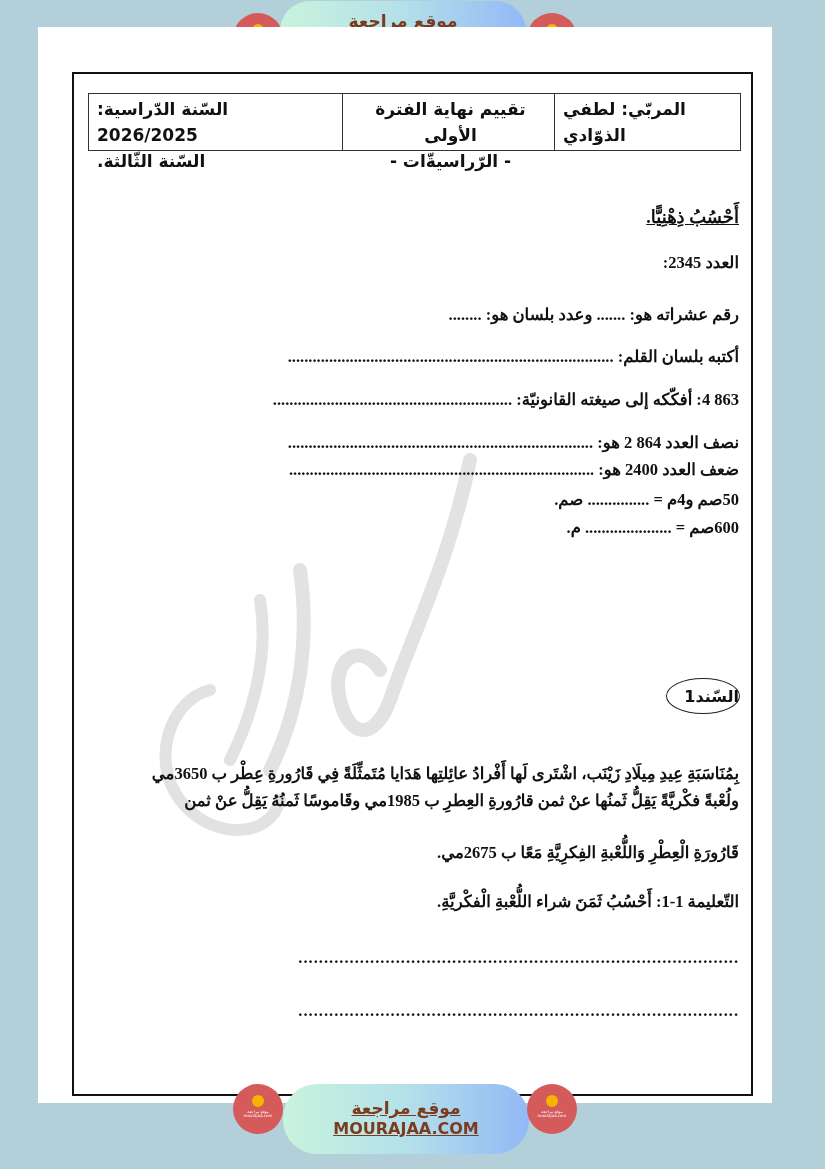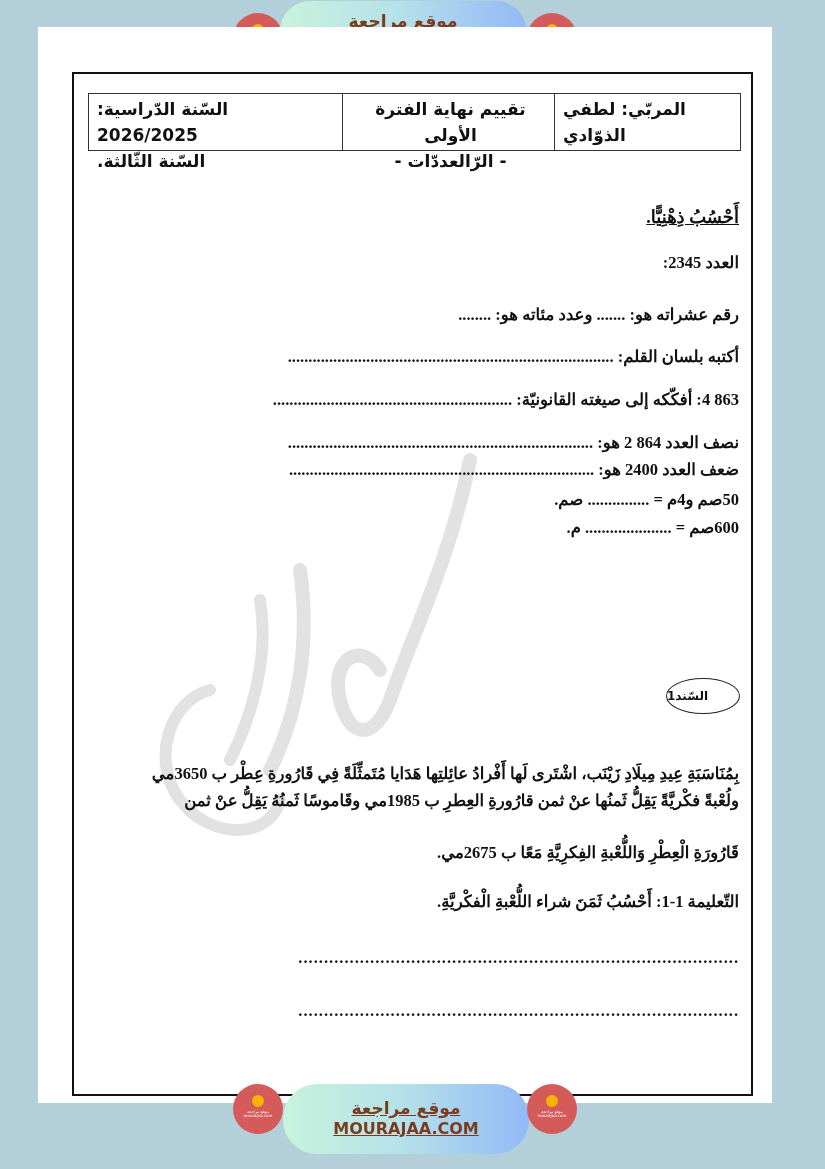--- a/index.html
+++ b/index.html
@@ -31,22 +31,22 @@
   .content { position:absolute; right:86px; left:104px; direction:rtl; color:#111;font-family:Liberation Serif, serif; }
   .line {
     position:absolute; right:0; left:0; font-size:16.5px; font-weight:bold;
     white-space:nowrap; text-align:right; line-height:22px;
   }
   .title { text-decoration:underline; font-size:18px; }
   .dots { letter-spacing:1px; }
   .badge-oval {
     position:absolute; left:666px; width:74px; height:36px; top:678px;
     border:1.5px solid #222; border-radius:50%; box-sizing:border-box;
-    display:flex; align-items:center; justify-content:flex-end;
-    font-weight:bold; font-size:12px; direction:rtl; color:#111;
+    display:flex; align-items:center; justify-content:flex-start;
+    font-weight:bold; font-size:16px; direction:rtl; color:#111;
   }
   .para { font-size:16.5px; font-weight:bold; }
   .watermark {
     position:absolute; left:150px; top:440px; width:330px; height:430px;
     opacity:0.28; pointer-events:none;
   }
   .banner {
     position:absolute; width:246px; height:62px; border-radius:30px;
     background:linear-gradient(90deg,#c8f3dc 0%,#b4e0ea 50%,#92b9f6 100%);
     display:flex; flex-direction:column; align-items:center; justify-content:center;
@@ -86,32 +86,32 @@
   <path d="M110 160 C 120 220, 100 280, 80 320" stroke="#999" stroke-width="12" fill="none" stroke-linecap="round"></path>
   <path d="M60 250 C 20 260, 0 320, 30 360 C 60 400, 120 400, 130 360" stroke="#999" stroke-width="12" fill="none" stroke-linecap="round"></path>
 </svg>
 
 <div class="header-table">
   <div class="header-cell c1">
     <div>المربّي: لطفي الذوّادي</div>
   </div>
   <div class="header-cell c2">
     <div>تقييم نهاية الفترة الأولى</div>
-    <div>-  الرّالعددّات -</div>
+    <div>-  الرّراسيةّات -</div>
   </div>
   <div class="header-cell c3">
     <div>السّنة الدّراسية: 2026/2025</div>
     <div>السّنة الثّالثة.</div>
   </div>
 </div>
 
 <div class="content" style="top:0;height:1169px;">
   <div class="line title" style="top:206px;">أَحْسُبُ ذِهْنِيًّا.</div>
   <div class="line" style="top:252px;">العدد 2345:</div>
-  <div class="line dots" style="top:304px;">رقم عشراته هو: ....... وعدد مئاته هو: ........</div>
+  <div class="line dots" style="top:304px;">رقم عشراته هو: ....... وعدد بلسان هو: ........</div>
   <div class="line dots" style="top:346px;">أكتبه بلسان القلم: ...............................................................................</div>
   <div class="line dots" style="top:389px;">863 4: أفكّكه إلى صيغته القانونيّة: ..........................................................</div>
   <div class="line dots" style="top:432px;">نصف العدد 864 2 هو: ..........................................................................</div>
   <div class="line dots" style="top:459px;">ضعف العدد 2400 هو: ..........................................................................</div>
   <div class="line dots" style="top:489px;">50صم و4م = ............... صم.</div>
   <div class="line dots" style="top:517px;">600صم = ..................... م.</div>
 
   <div class="line para" style="top:763px;">بِمُنَاسَبَةِ عِيدِ مِيلَادِ زَيْنَب، اشْتَرى لَها أَفْرادُ عائِلتِها هَدَايا مُتَمثِّلَةً فِي قَارُورةِ عِطْر ب 3650مي</div>
   <div class="line para" style="top:790px;">ولُعْبةً فكْريَّةً يَقِلُّ ثَمنُها عنْ ثمن قارُورةِ العِطرِ ب 1985مي وقَاموسًا ثَمنُهُ يَقِلُّ عنْ ثمن</div>
   <div class="line para" style="top:842px;">قَارُورَةِ الْعِطْرِ وَاللُّعْبةِ الفِكرِيَّةِ مَعًا ب 2675مي.</div>

